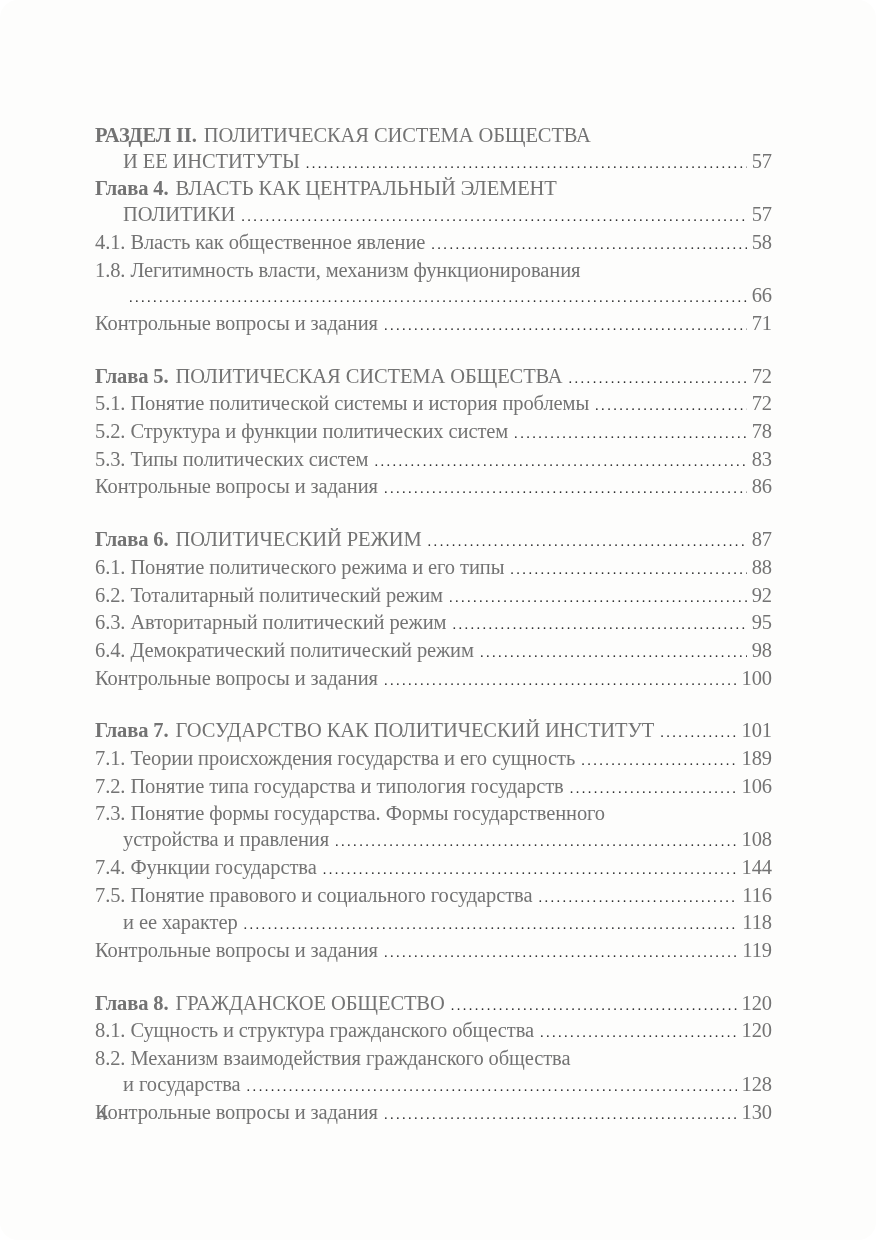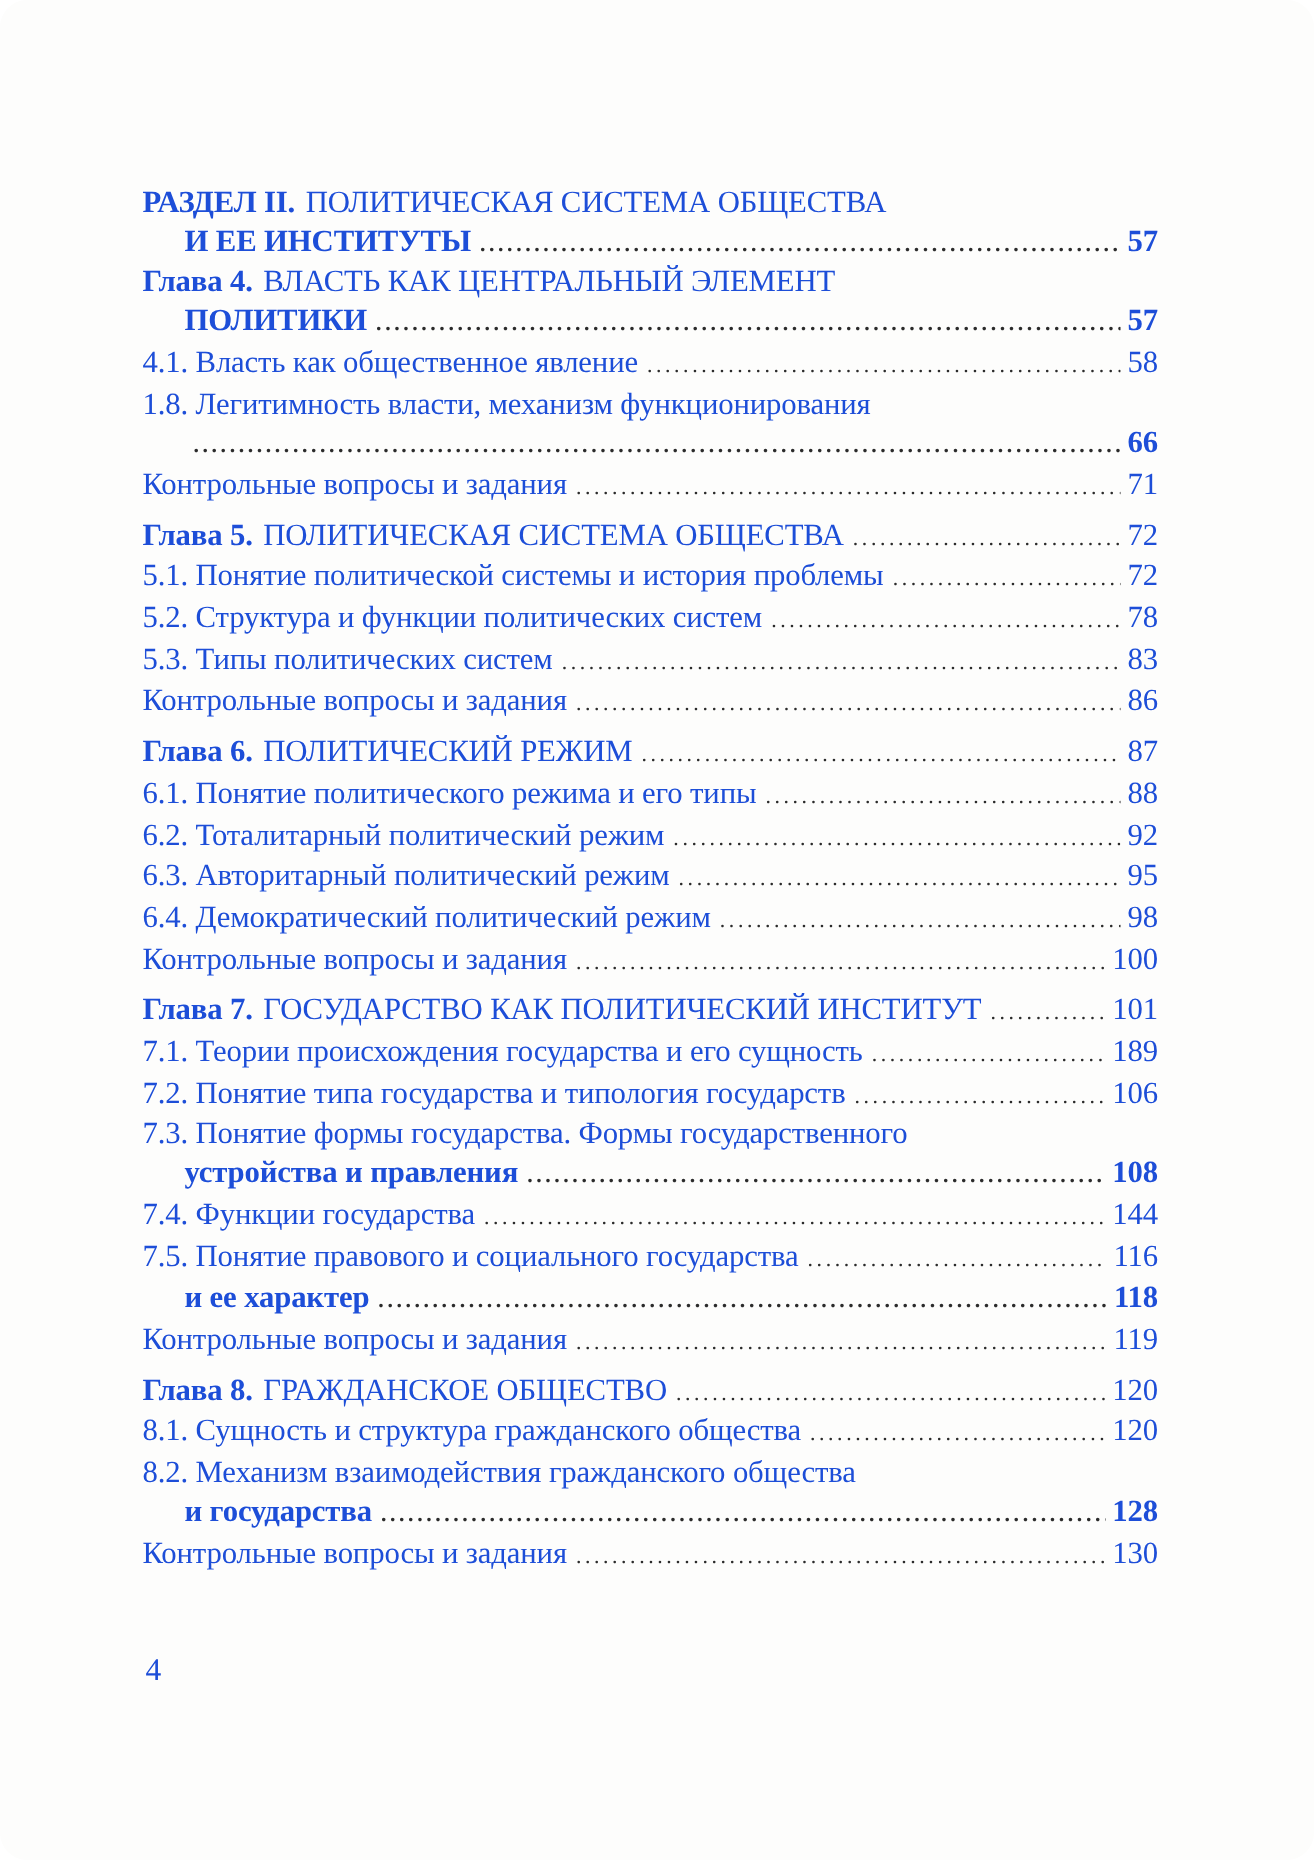--- a/index.html
+++ b/index.html
@@ -7,40 +7,40 @@
     padding: 0;
     background: #ffffff;
   }
   .page {
     position: relative;
     width: 876px;
     height: 1240px;
     background: #fdfdfc;
     overflow: hidden;
     font-family: "Liberation Serif", "DejaVu Serif", serif;
-    color: #1d4ed8;
+    color: #737373;
     font-size: 20.5px;
     line-height: 25.7px;
     letter-spacing: -0.1px;
     border-radius: 18px;
   }
   .toc {
     position: absolute;
     top: 123px;
     left: 95px;
     right: 104px;
   }
   .group { margin: 0; }
-  .group + .group { margin-top: 6px; }
+  .group + .group { margin-top: 25px; }
   .row {
     display: flex;
     align-items: baseline;
     white-space: nowrap;
   }
-  .row.indent { padding-left: 28px; font-weight: bold; }
+  .row.indent { padding-left: 28px; }
   .bp {
     font-weight: 700;
     margin-right: 7px;
     flex: 0 0 auto;
   }
   .txt { flex: 0 0 auto; }
   .leader {
     flex: 1 1 auto;
     min-width: 8px;
     overflow: hidden;

